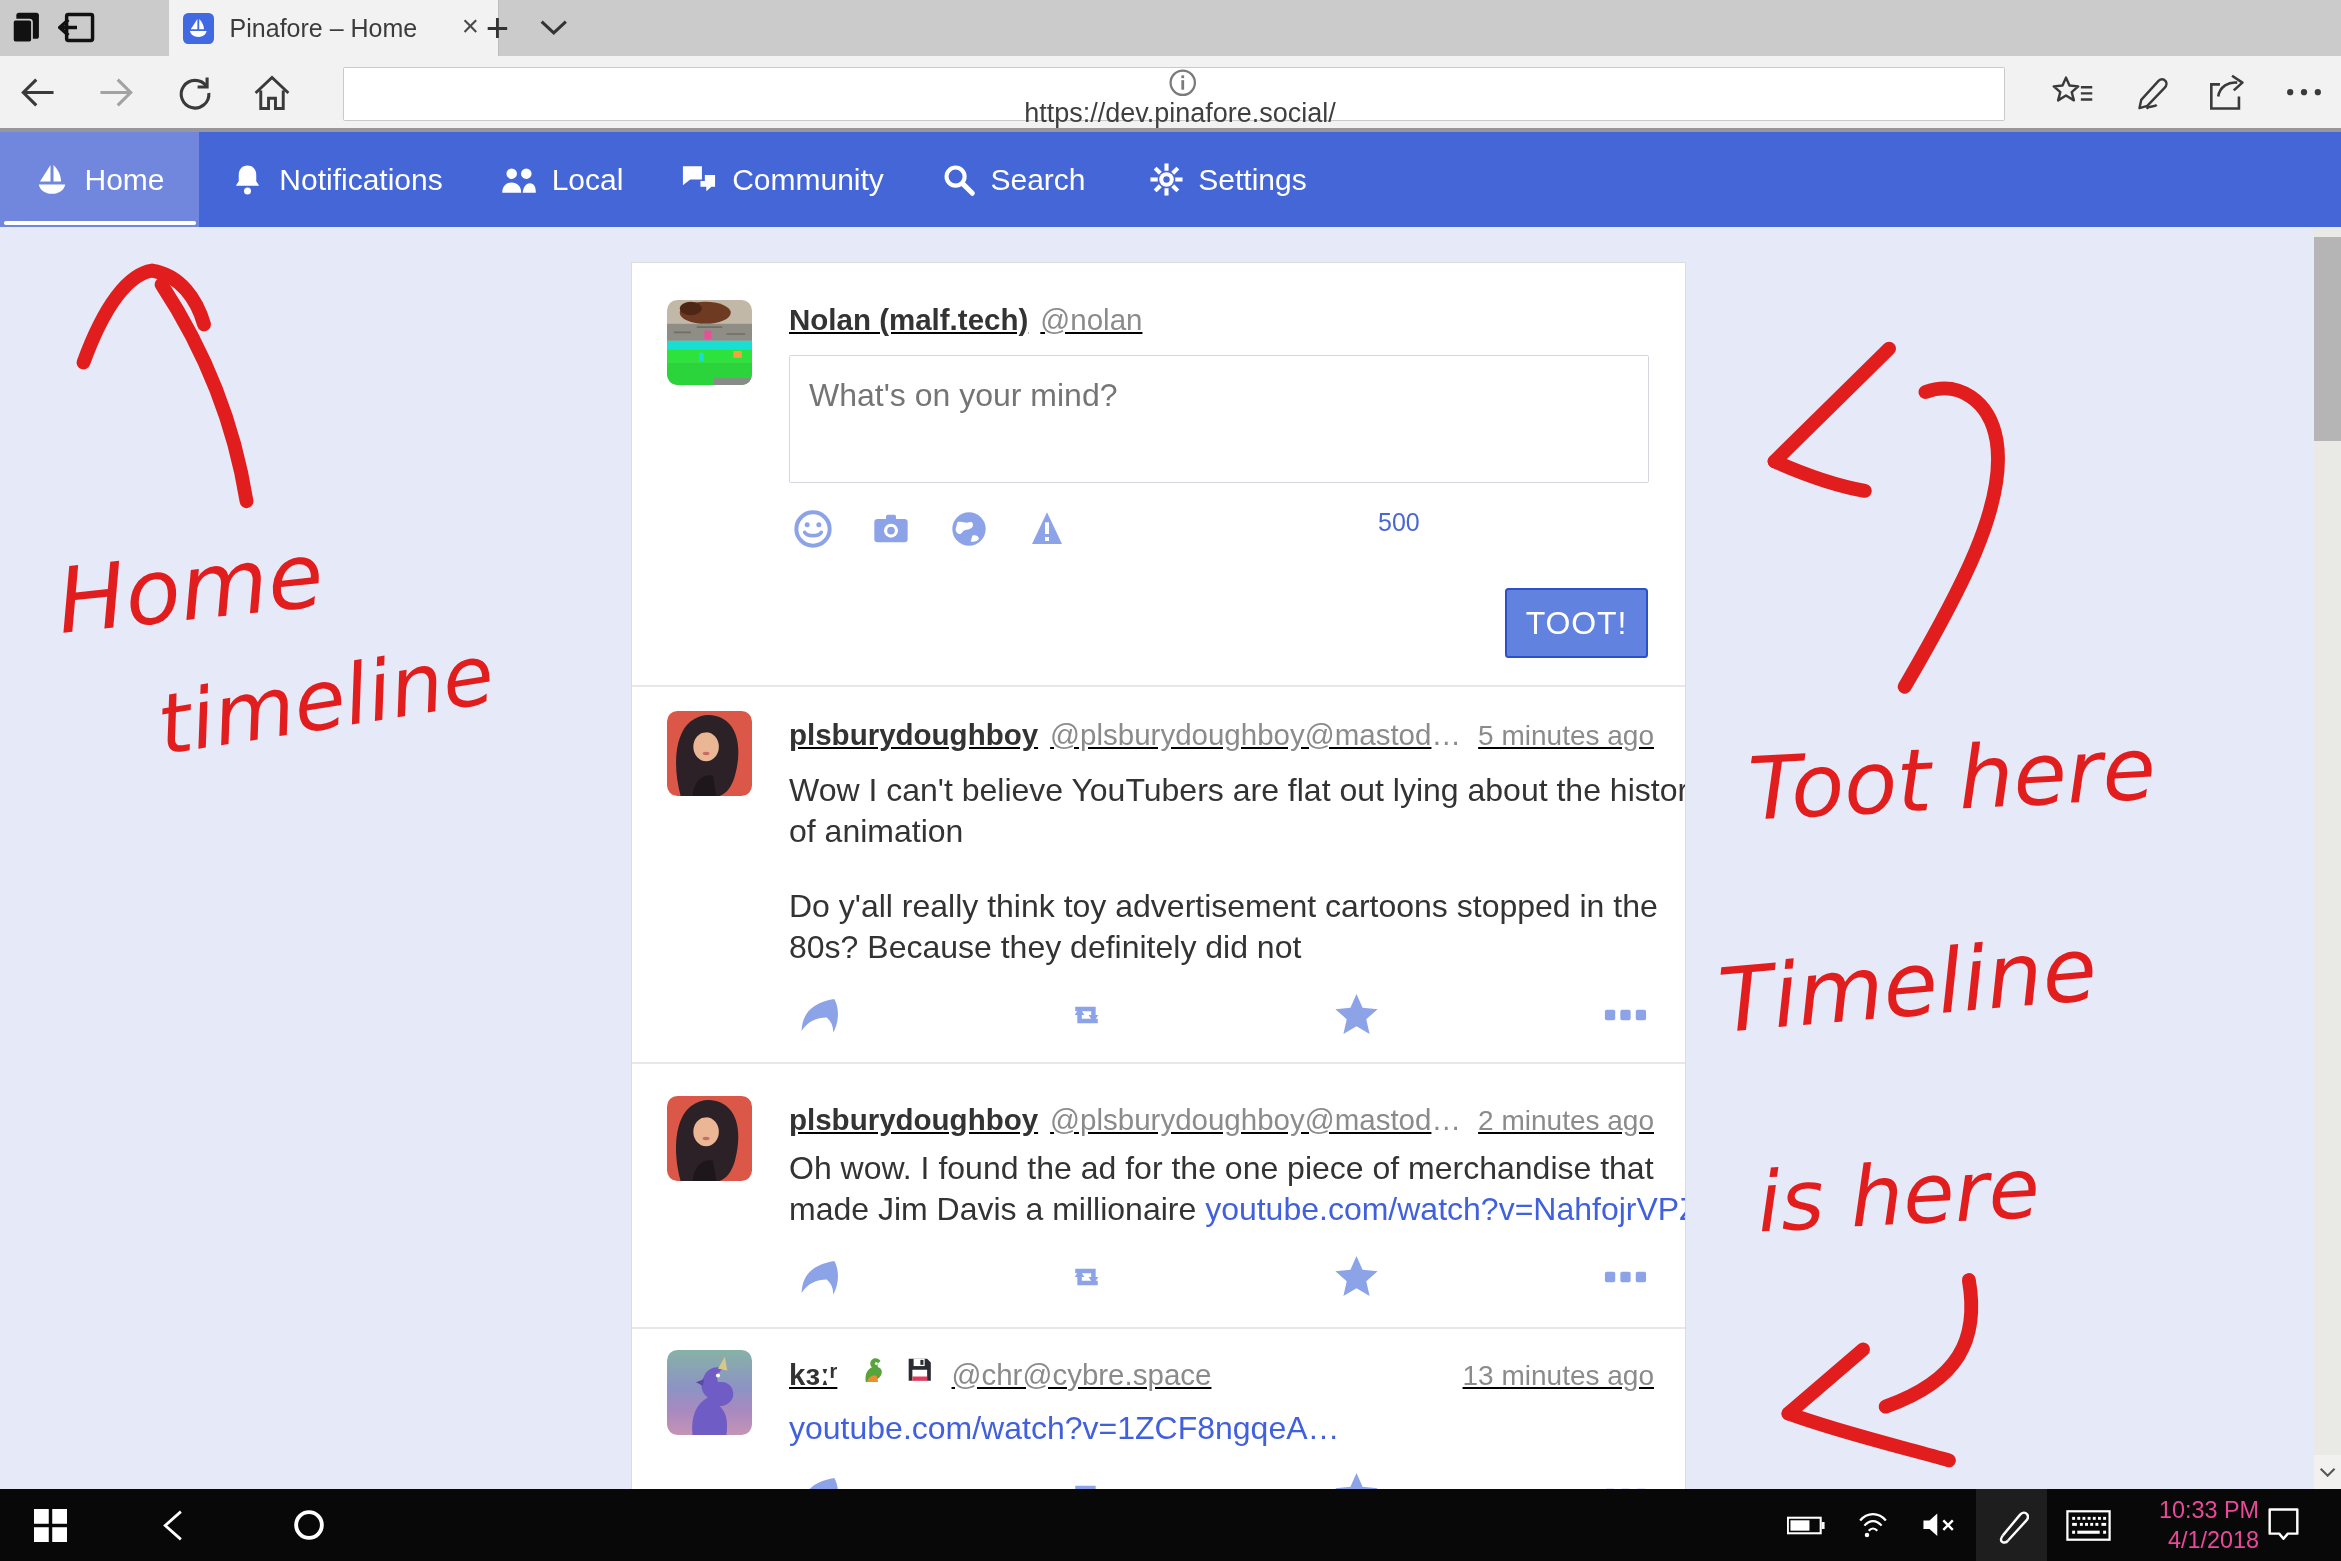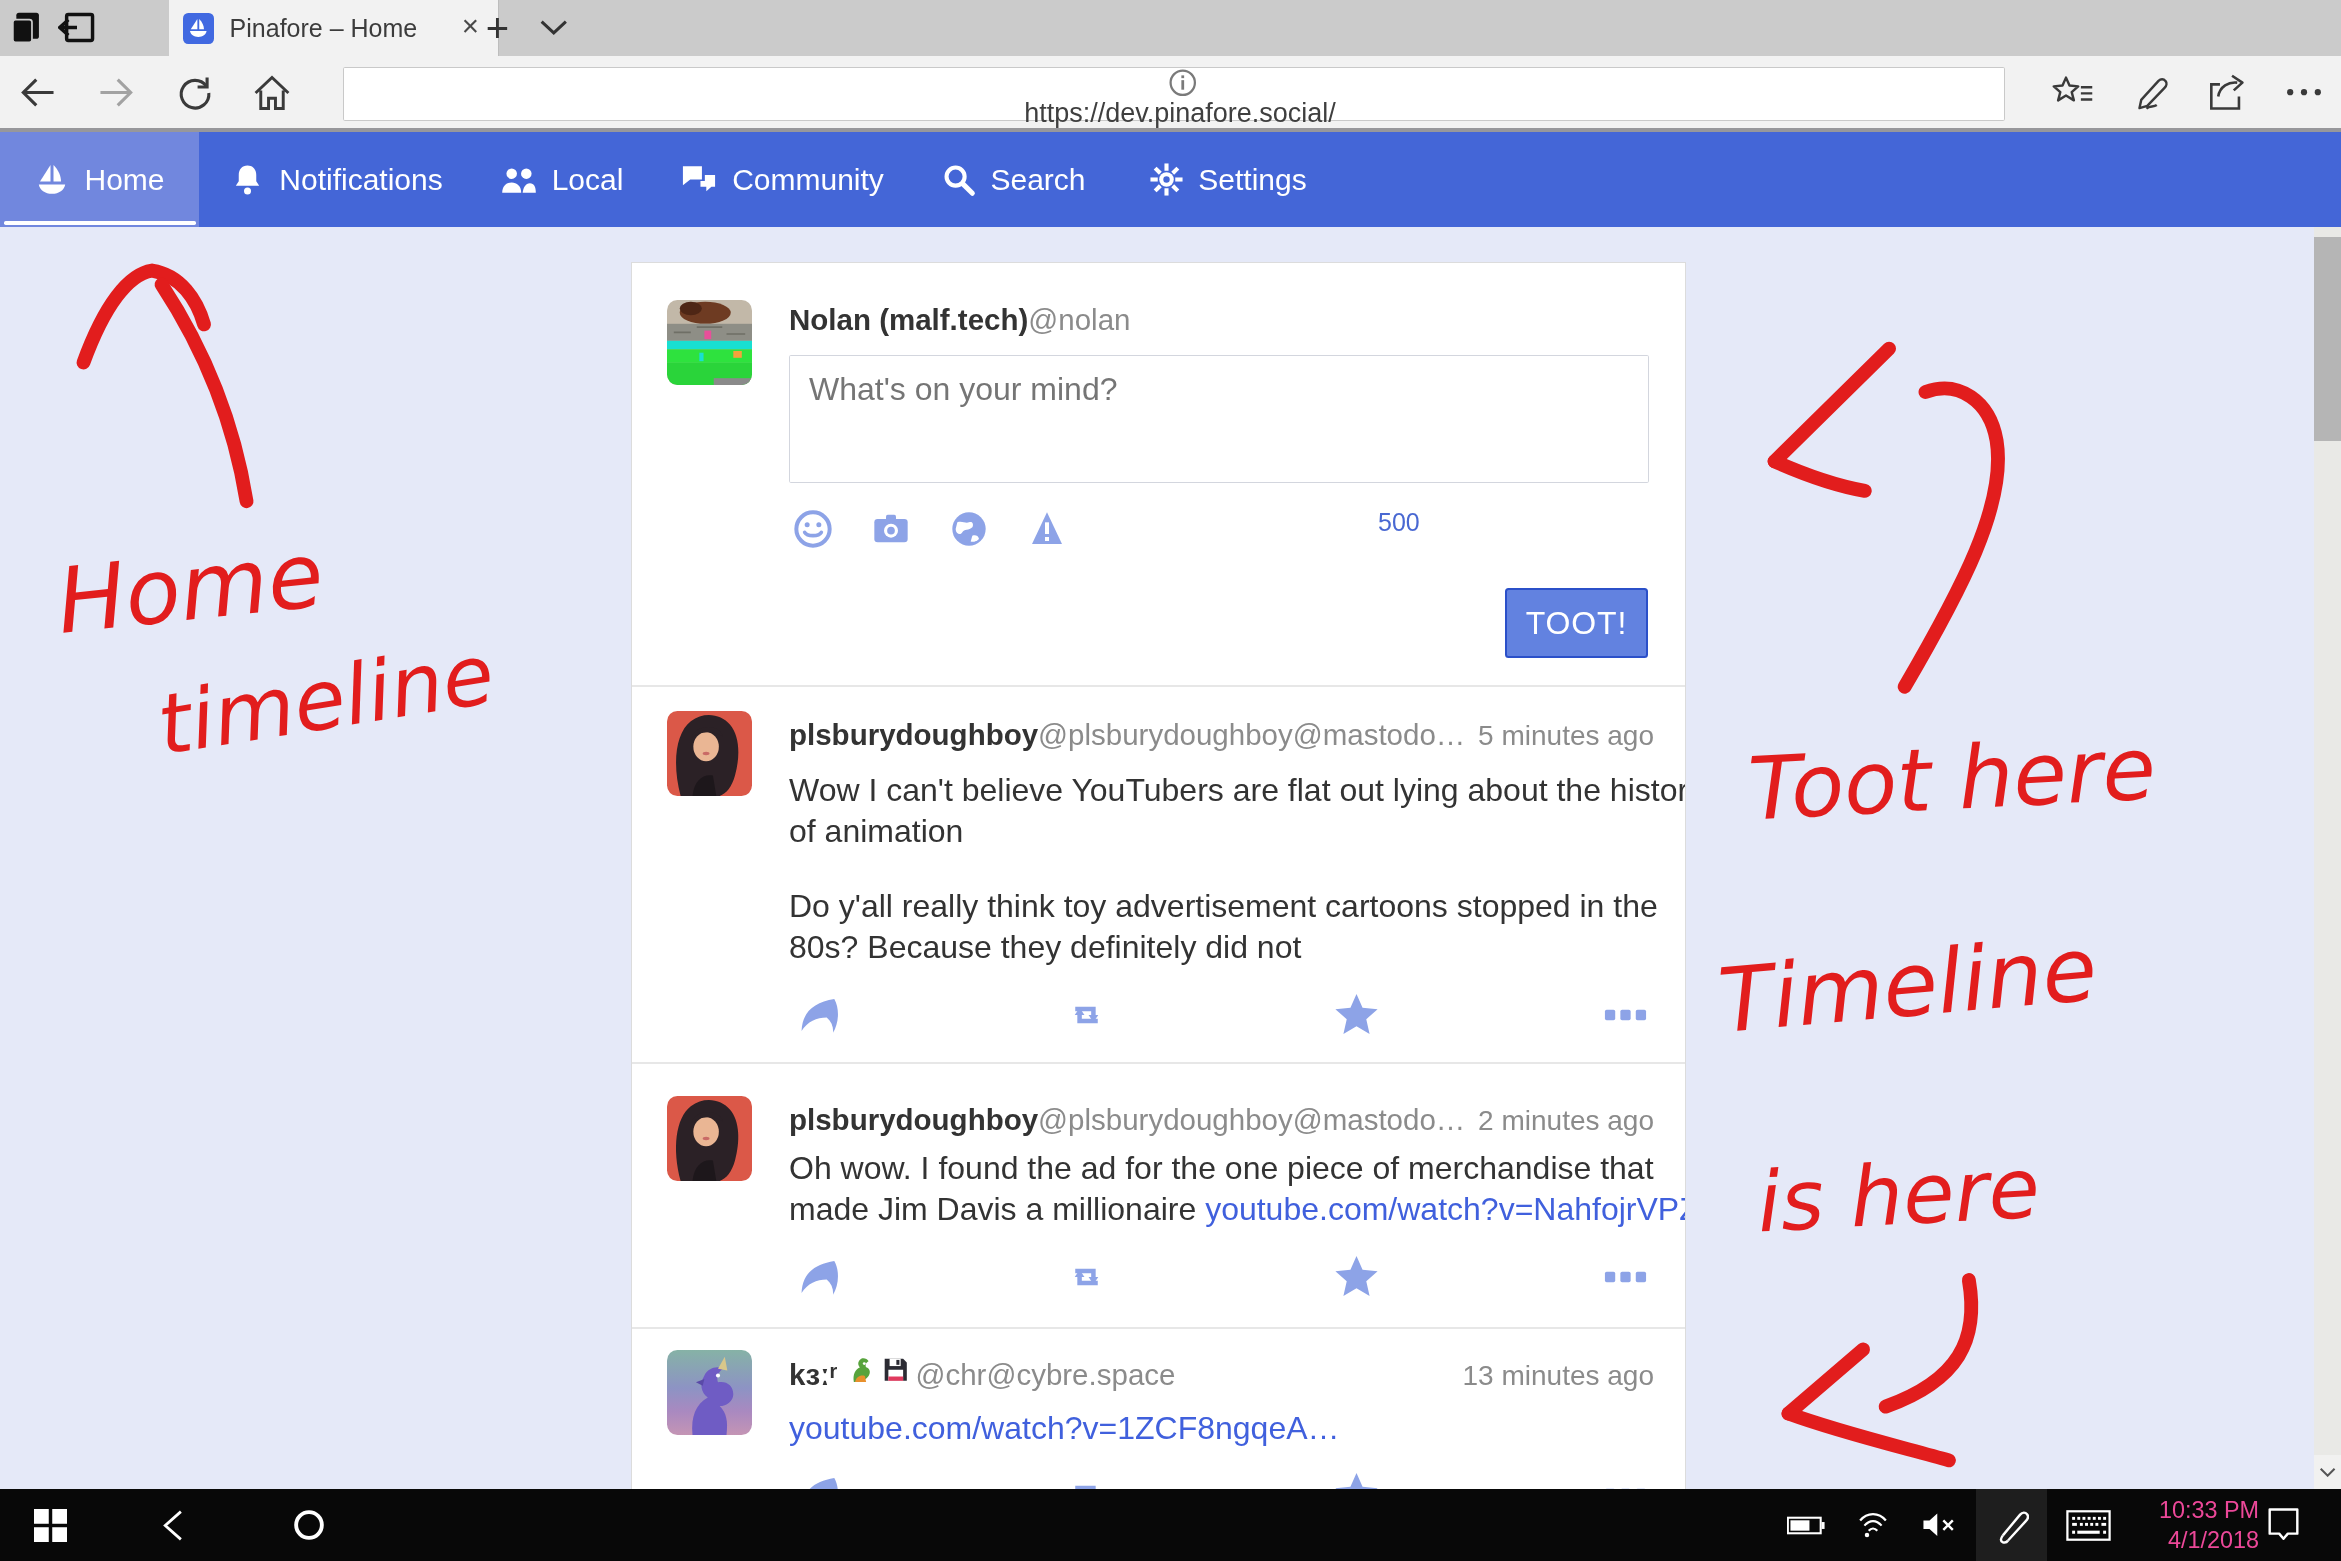--- a/index.html
+++ b/index.html
@@ -39,28 +39,28 @@
   .page{left:0;top:227px;width:2342px;height:1262px;background:#e5e9f8;}
   .card{left:631px;top:262px;width:1055px;height:1227px;background:#fff;
         border:0.9px solid #dcdcdc;border-bottom:none;box-sizing:border-box;overflow:hidden;}
   .avatar{width:85px;height:85px;border-radius:10.4px;overflow:hidden;}
   .disp-name{font-weight:700;font-size:29.5px;color:#333;}
   .handle{font-size:29.5px;color:#8b8b8b;}
   .time{font-size:28px;color:#8b8b8b;white-space:nowrap;}
   .ptext{font-size:32px;color:#333;line-height:41px;white-space:nowrap;}
   .plink{color:#4060dd;}
   .divider{left:0;width:1053px;height:1.7px;background:#e7e7e7;}
-  .hdr-row{left:157px;width:865px;display:flex;align-items:baseline;}
+  .hdr-row{left:157px;width:865px;display:flex;align-items:baseline;gap:12px;text-decoration:underline;}
   .icon-row{left:157px;width:865px;height:49px;display:flex;align-items:center;justify-content:space-between;}
   .act{width:56px;display:flex;justify-content:center;}
 
   .compose-ta{left:157px;top:92px;width:860px;height:128px;box-sizing:border-box;
               border:1.7px solid #d3d6de;border-radius:1.7px;background:#fff;resize:none;
               font-family:"Liberation Sans","DejaVu Sans",sans-serif;font-size:32px;color:#555;
-              padding:15px 19px;outline:none;}
+              padding:21px 19px;outline:none;}
   .compose-ta::placeholder{color:#757575;}
   .charcount{left:746px;top:245px;width:271px;text-align:left;font-size:25px;color:#4968d2;}
   .tootbtn{left:873px;top:325px;width:143px;height:70px;background:#6282e0;border:2.6px solid #2b50c9;
            border-radius:3.5px;color:#ffffff;font-size:32px;letter-spacing:0.9px;
            display:flex;align-items:center;justify-content:center;box-sizing:border-box;
            font-family:"Liberation Sans","DejaVu Sans",sans-serif;}
 
   .mini-emoji{display:inline-block;width:29.5px;height:29.5px;vertical-align:-3.5px;margin-left:7px;}
 
   

